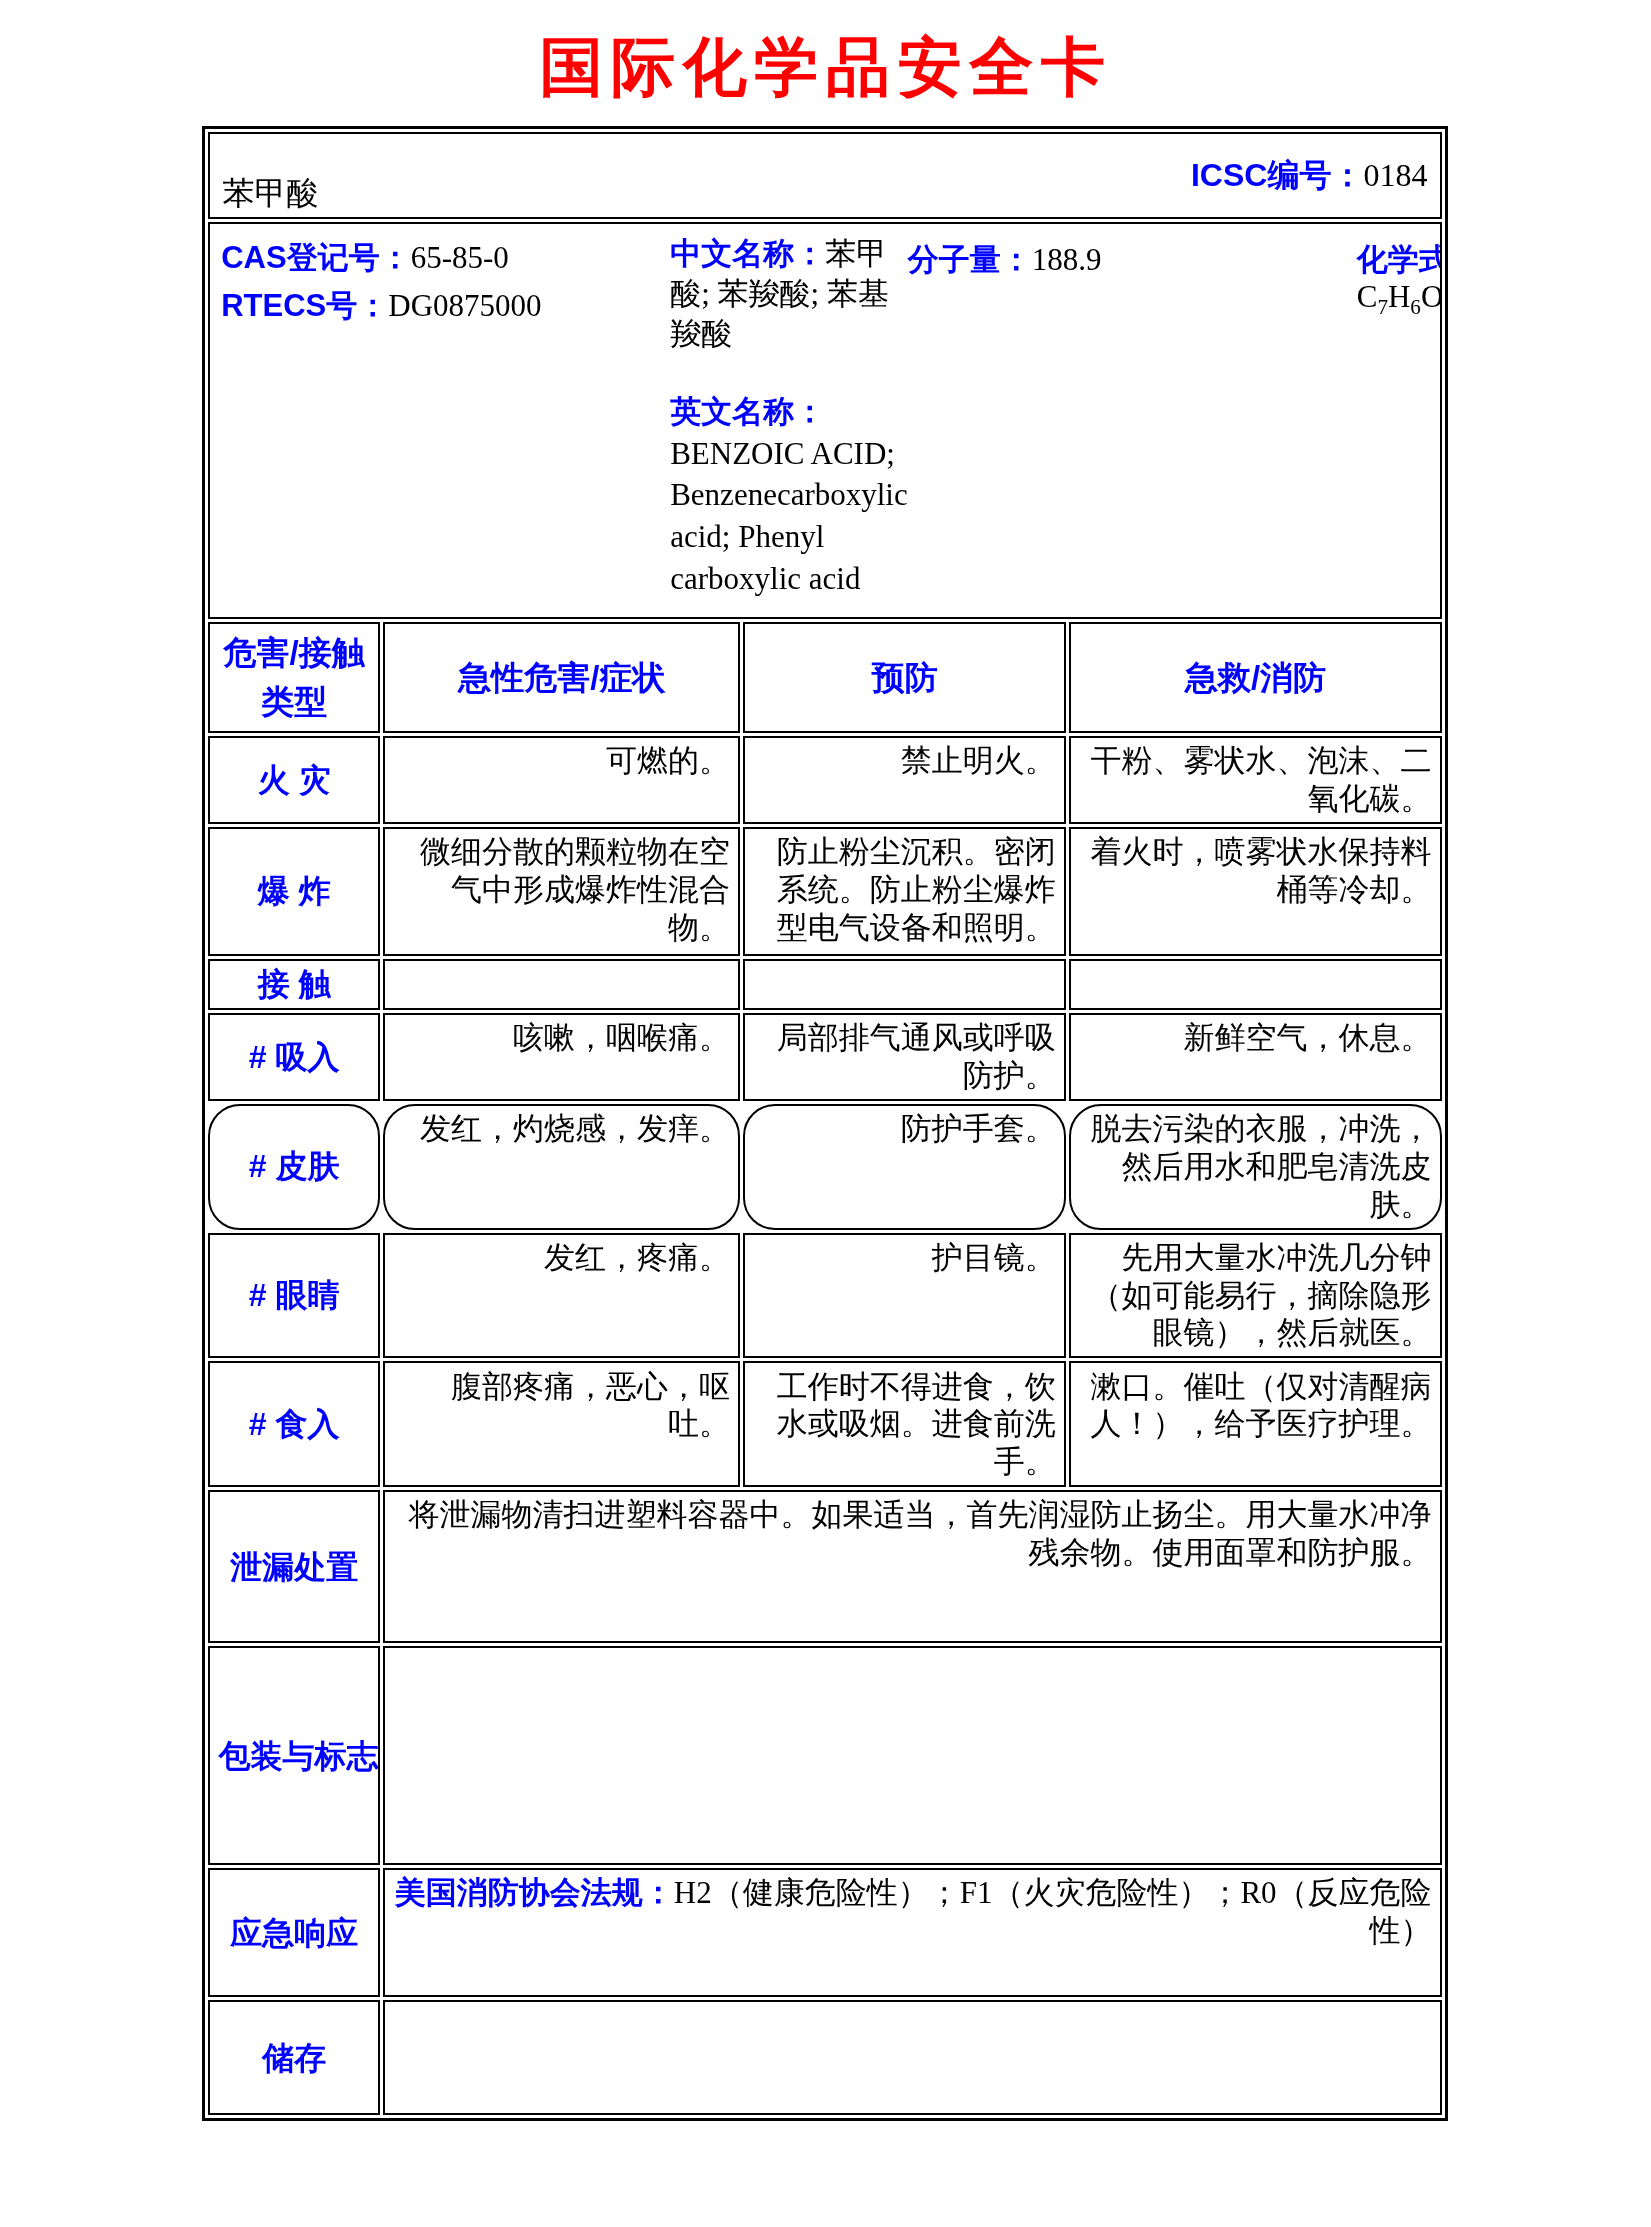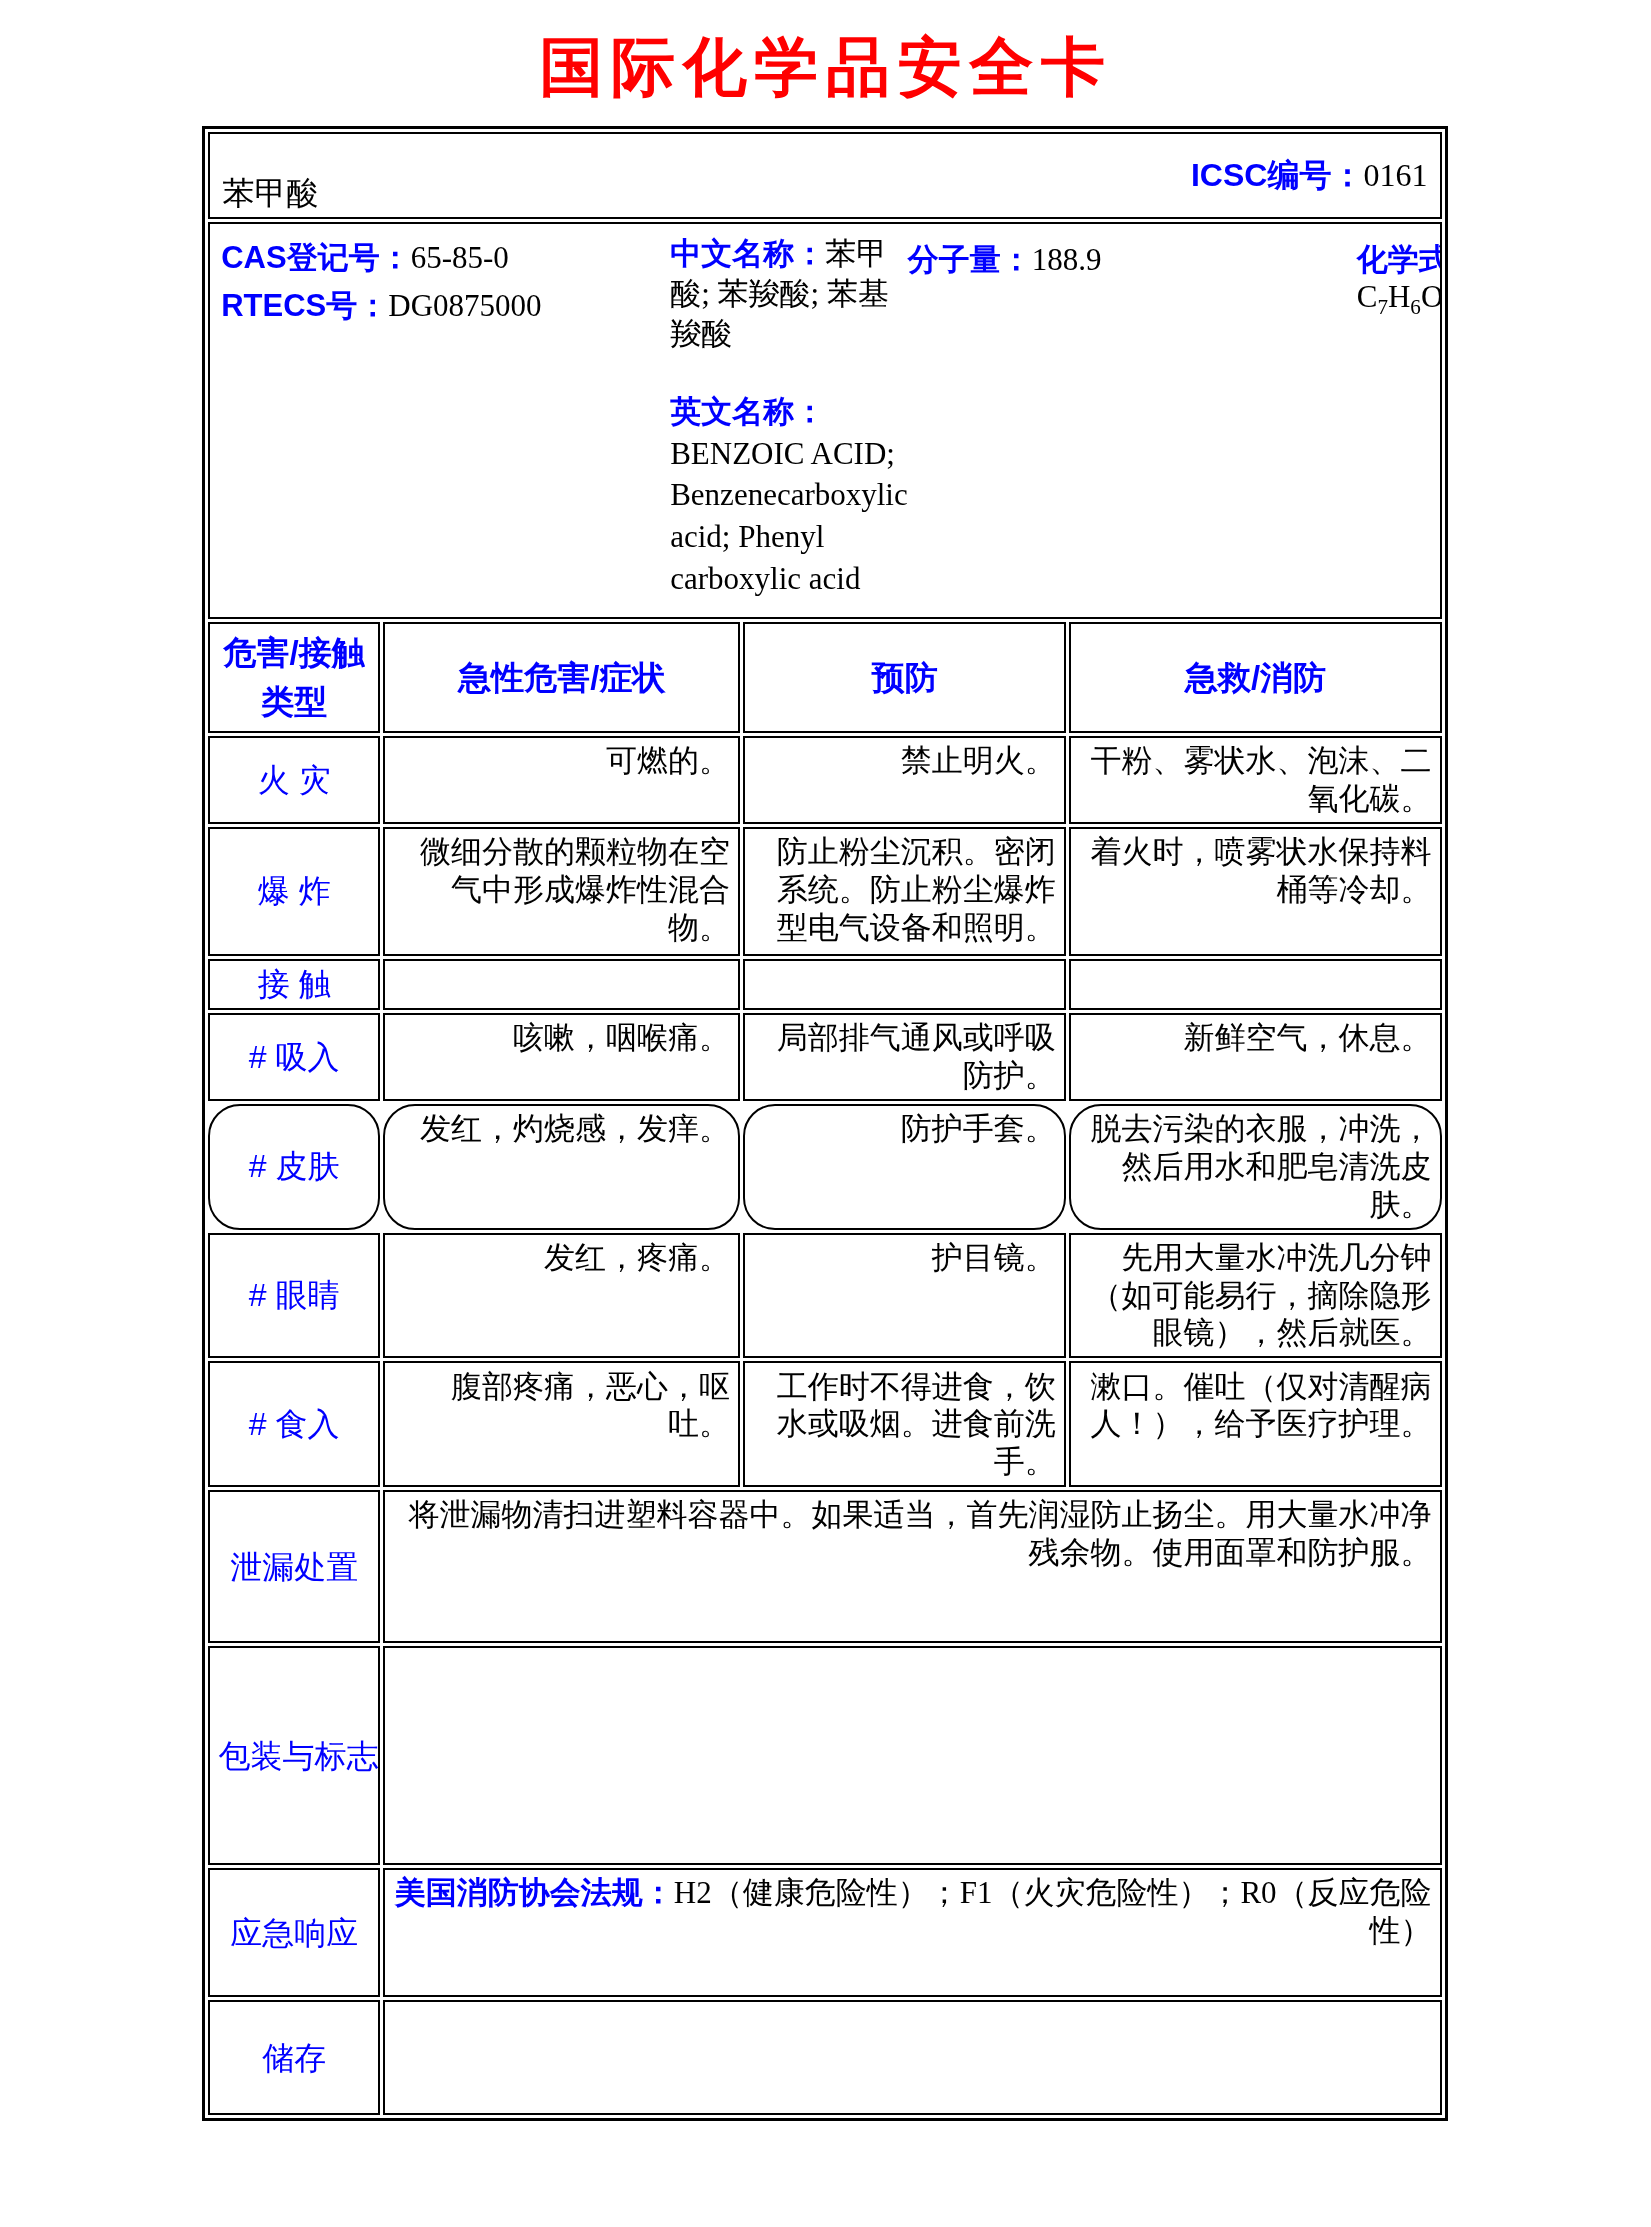--- a/index.html
+++ b/index.html
@@ -107,21 +107,21 @@
     color: #0000FF;
     font-weight: bold;
     font-family: "Liberation Sans", "DejaVu Sans", sans-serif;
     font-size: 33px;
     line-height: 1.5;
   }
   td.row-label {
     text-align: center;
     vertical-align: middle;
     color: #0000FF;
-    font-weight: normal;
+    font-weight: bold;
     font-family: "Liberation Sans", "DejaVu Sans", sans-serif;
     font-size: 32px;
     white-space: nowrap;
   }
   td.cell { line-height: 1.22; text-align: right; }
 </style>
 </head>
 <body>
 
 <div class="page-title">国际化学品安全卡</div>
@@ -132,21 +132,21 @@
     <col style="width:356px">
     <col style="width:322px">
     <col style="width:372px">
   </colgroup>
 
   <tbody>
       <tr class="r-name">
     <td colspan="4">
       <div class="name-row">
         <span class="chem-name val">苯甲酸</span>
-        <span class="icsc"><span class="lbl">ICSC编号：</span><span class="val">0161</span></span>
+        <span class="icsc"><span class="lbl">ICSC编号：</span><span class="val">0184</span></span>
       </div>
     </td>
   </tr>
 
   <tr class="r-info">
     <td colspan="4">
       <div class="info-flex">
         <div class="info-grid">
           <div class="info-left">
             <div><span class="lbl">CAS登记号：</span><span class="val">65-85-0</span></div>

